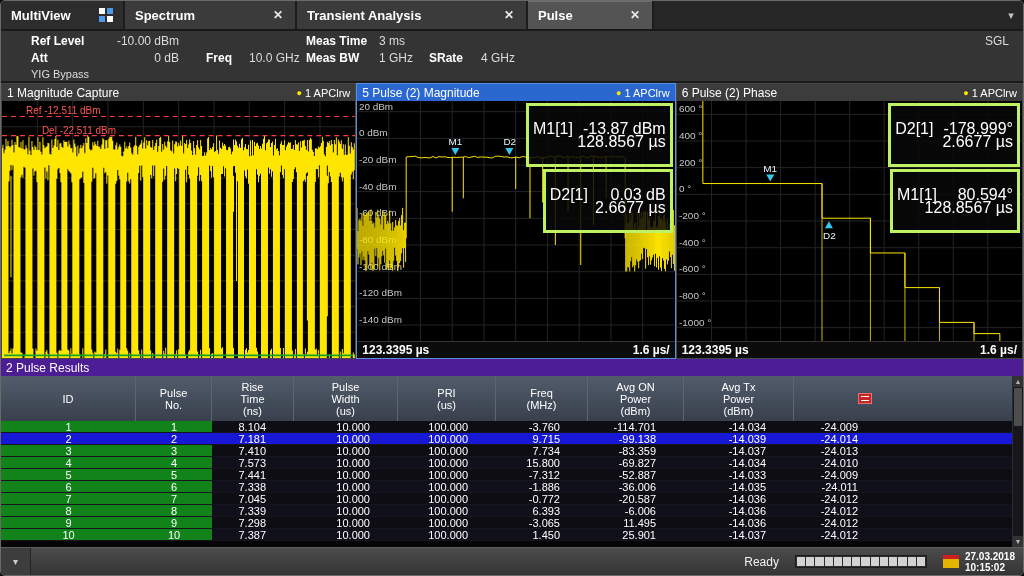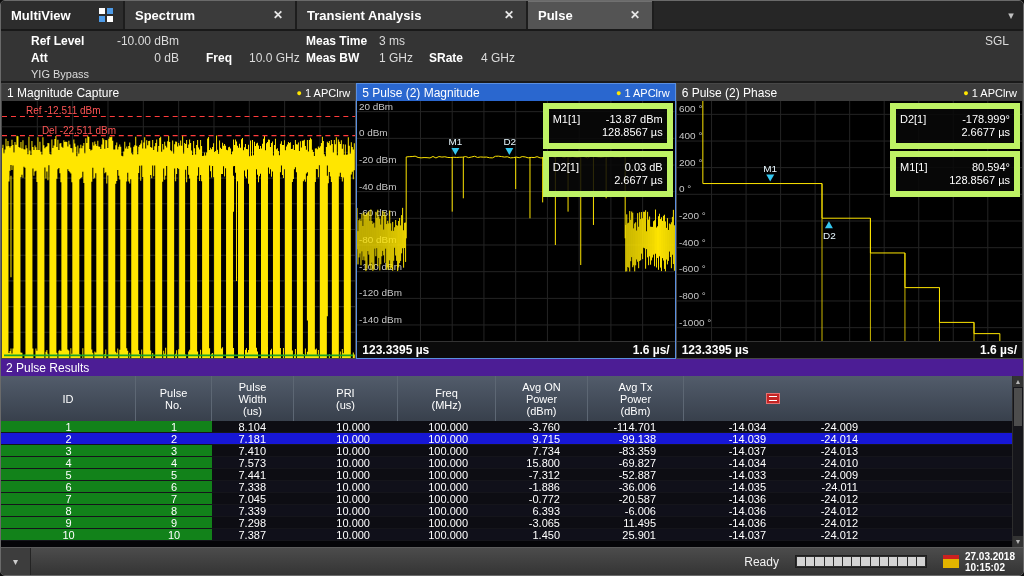--- a/index.html
+++ b/index.html
@@ -42,21 +42,21 @@
   .panel.active{border-color:#5a8fe0}
   .panel.active .panel-h{background:#2a67cf}
   .trace-lbl{font-size:11px;display:flex;align-items:center;gap:3px}
   .trace-dot{color:#ffe600;font-size:9px}
   .chart{flex:1;position:relative;min-height:0}
   .chart svg{position:absolute;inset:0;width:100%;height:100%}
   svg text{font-family:"Liberation Sans",sans-serif}
   .xaxis{height:17px;display:flex;justify-content:space-between;align-items:center;padding:0 5px;font-size:12px;
          font-weight:bold;background:#0b0b0b;border-top:1px solid #333;flex:0 0 auto}
   .mstack{position:absolute;top:2px;right:2px;display:flex;flex-direction:column;gap:2px;align-items:flex-end;z-index:5}
-  .mbox{background:rgba(8,8,8,.85);border:6px solid #bef264;min-width:130px;padding:4px 4px;font-size:11px;line-height:13px}
+  .mbox{background:rgba(8,8,8,.85);border:3px solid #bef264;min-width:130px;padding:16px 4px;font-size:16px;line-height:13px}
   .mline{display:flex;justify-content:space-between;gap:10px}
   .mline.single{justify-content:flex-end}
 
   
   .results{flex:1;display:flex;flex-direction:column;background:#050508;min-height:0;
            --cols:135px 76px 82px 104px 98px 92px 96px 110px 92px minmax(0,1fr)}
   .results-title{height:17px;background:#4c1d95;font-size:12px;display:flex;align-items:center;padding:0 5px;flex:0 0 auto}
   .results-wrap{flex:1;display:flex;min-height:0}
   .tablecol{flex:1;display:flex;flex-direction:column;min-width:0}
   .thead{display:grid;grid-template-columns:var(--cols);height:45px;background:linear-gradient(180deg,#525c6b,#38404c);flex:0 0 auto;position:relative}
@@ -276,20 +276,23 @@
   </div>
 
   <div class="results">
     <div class="results-title">2 Pulse Results</div>
     <div class="results-wrap">
       <div class="tablecol">
         <div class="thead" id="results-head">
             <div class="th">ID</div>
             <div class="th">Pulse
 No.</div>
+            <div class="th">Rise
+Time
+(ns)</div>
             <div class="th">Pulse
 Width
 (us)</div>
             <div class="th">PRI
 (us)</div>
             <div class="th">Freq
 (MHz)</div>
             <div class="th">Avg ON
 Power
 (dBm)</div>

